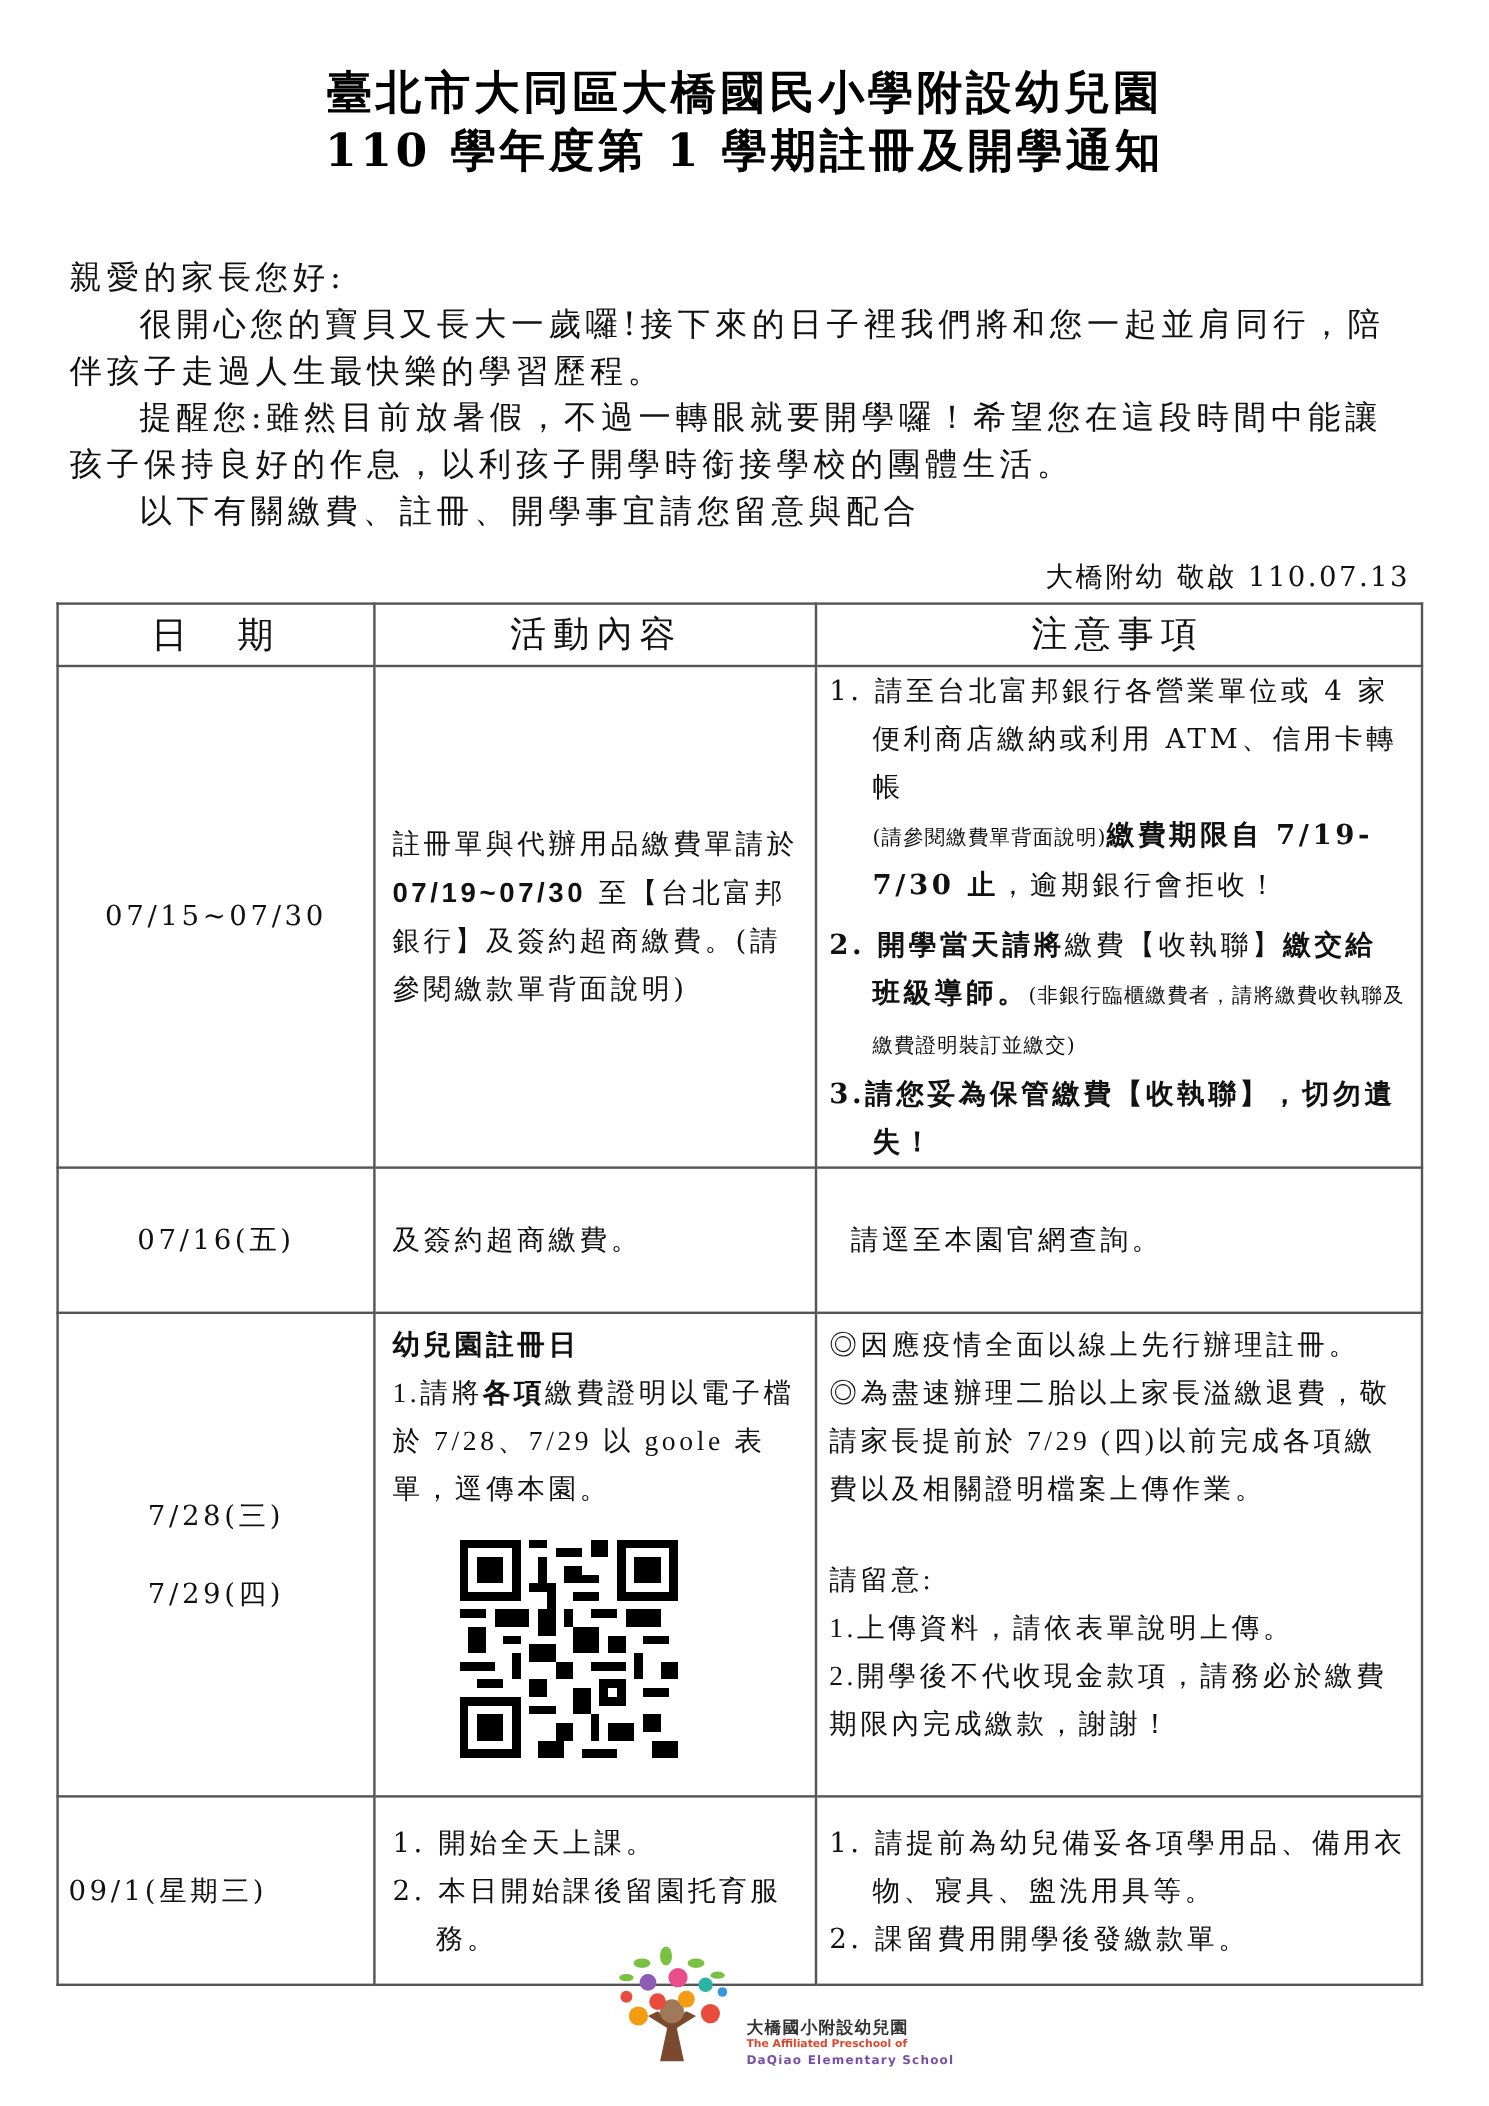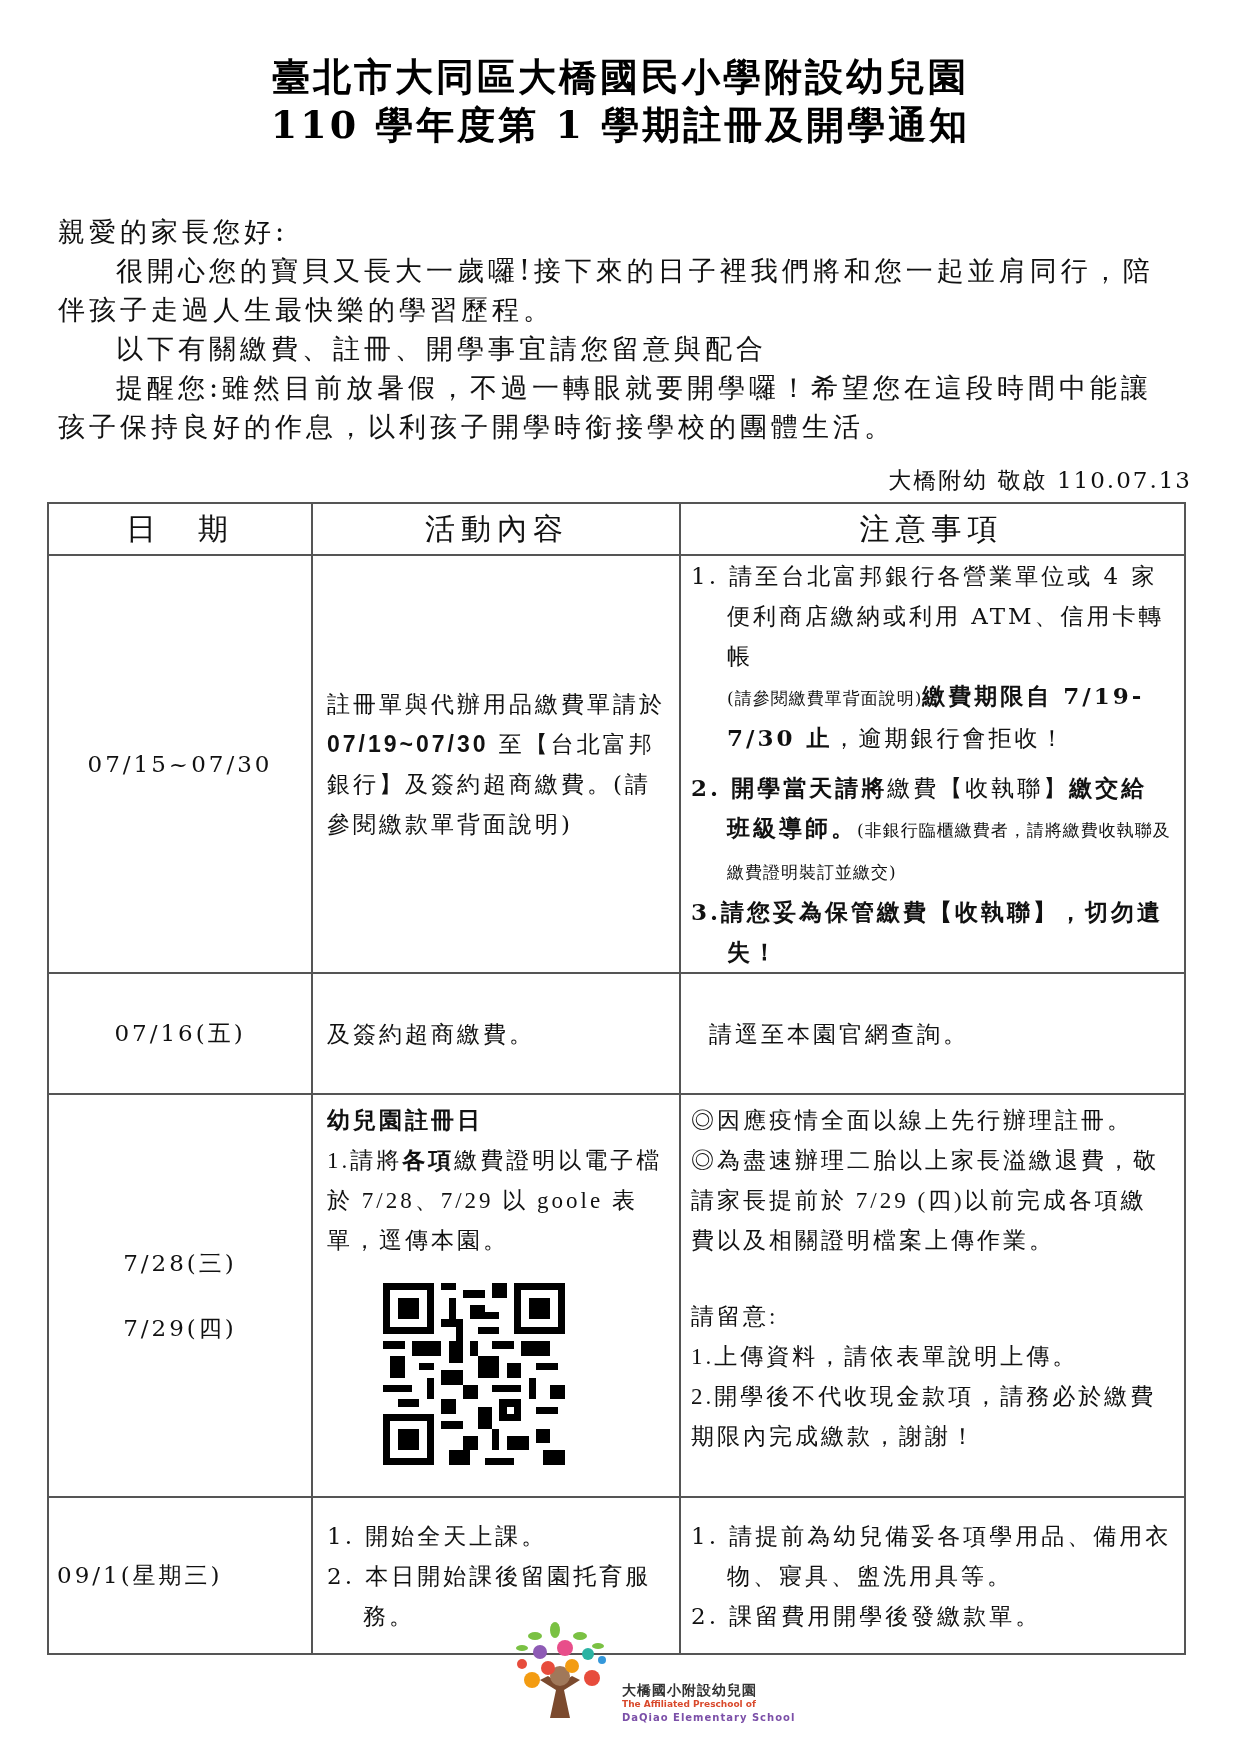--- a/index.html
+++ b/index.html
@@ -17,21 +17,21 @@
     .title.l1 { top: 52px; }
     .title.l2 { top: 100px; }
 
     .letter {
       position: absolute; left: 58px; width: 1125px;
       font-size: 27px; line-height: 39px; letter-spacing: 4px;
     }
     .letter p { margin: 0; }
     .indent { text-indent: 58px; }
     .signature {
-      position: absolute; right: 49px; top: 465px;
+      position: absolute; right: 66px; top: 465px;
       font-size: 23px; letter-spacing: 2px;
     }
 
     table.sched {
       position: absolute; left: 47px; top: 502px;
       width: 1139px; border-collapse: collapse;
       font-size: 23px; letter-spacing: 3px;
     }
     table.sched td, table.sched th {
       border: 2px solid #555; vertical-align: middle;
@@ -64,22 +64,22 @@
   </style>
 </head>
 <body>
 
 <div class="title l1">臺北市大同區大橋國民小學附設幼兒園</div>
 <div class="title l2">110 學年度第 1 學期註冊及開學通知</div>
 
 <div class="letter" style="top:212px;">
   <p>親愛的家長您好:</p>
   <p class="indent">很開心您的寶貝又長大一歲囉!接下來的日子裡我們將和您一起並肩同行，陪伴孩子走過人生最快樂的學習歷程。</p>
+  <p class="indent">提醒您:雖然目前放暑假，不過一轉眼就要開學囉！希望您在這段時間中能讓孩子保持良好的作息，以利孩子開學時銜接學校的團體生活。</p>
   <p class="indent">以下有關繳費、註冊、開學事宜請您留意與配合</p>
-  <p class="indent">提醒您:雖然目前放暑假，不過一轉眼就要開學囉！希望您在這段時間中能讓孩子保持良好的作息，以利孩子開學時銜接學校的團體生活。</p>
 </div>
 
 <div class="signature">大橋附幼  敬啟 110.07.13</div>
 
 <table class="sched">
   <tbody>
       <tr>
     <th class="c-date">日　期</th>
     <th class="c-act" style="text-align:center">活動內容</th>
     <th class="c-note" style="text-align:center">注意事項</th>

